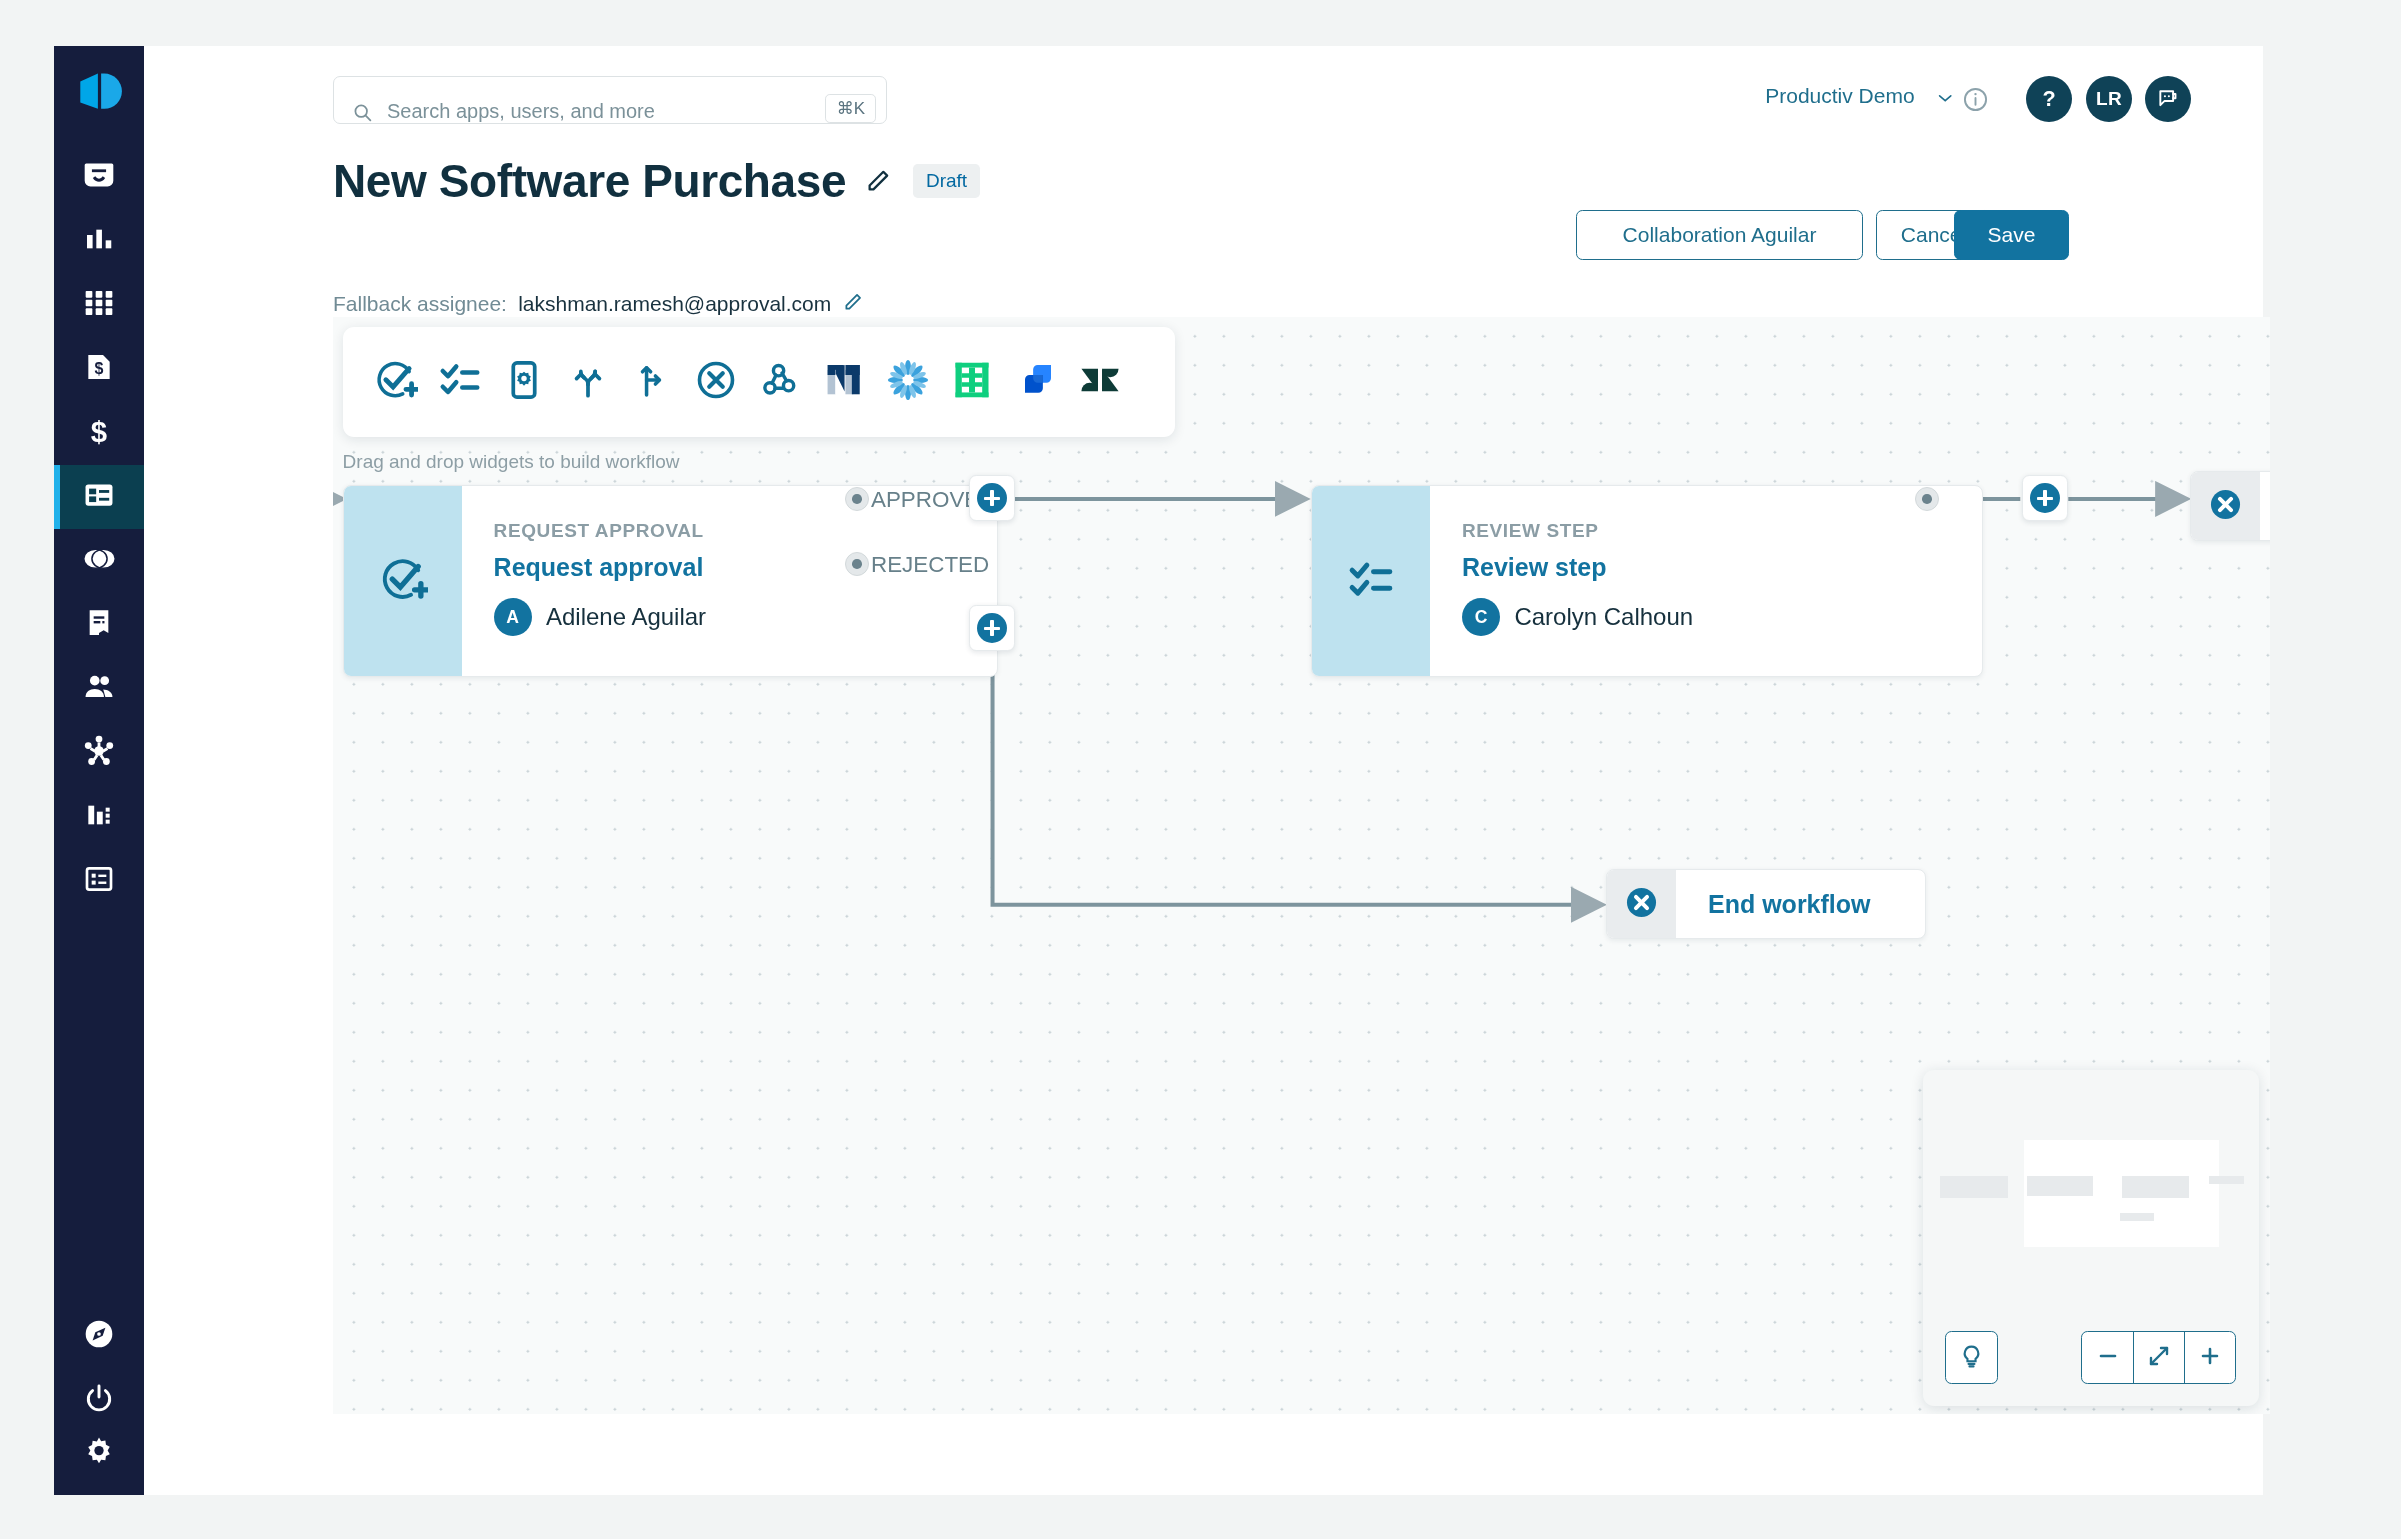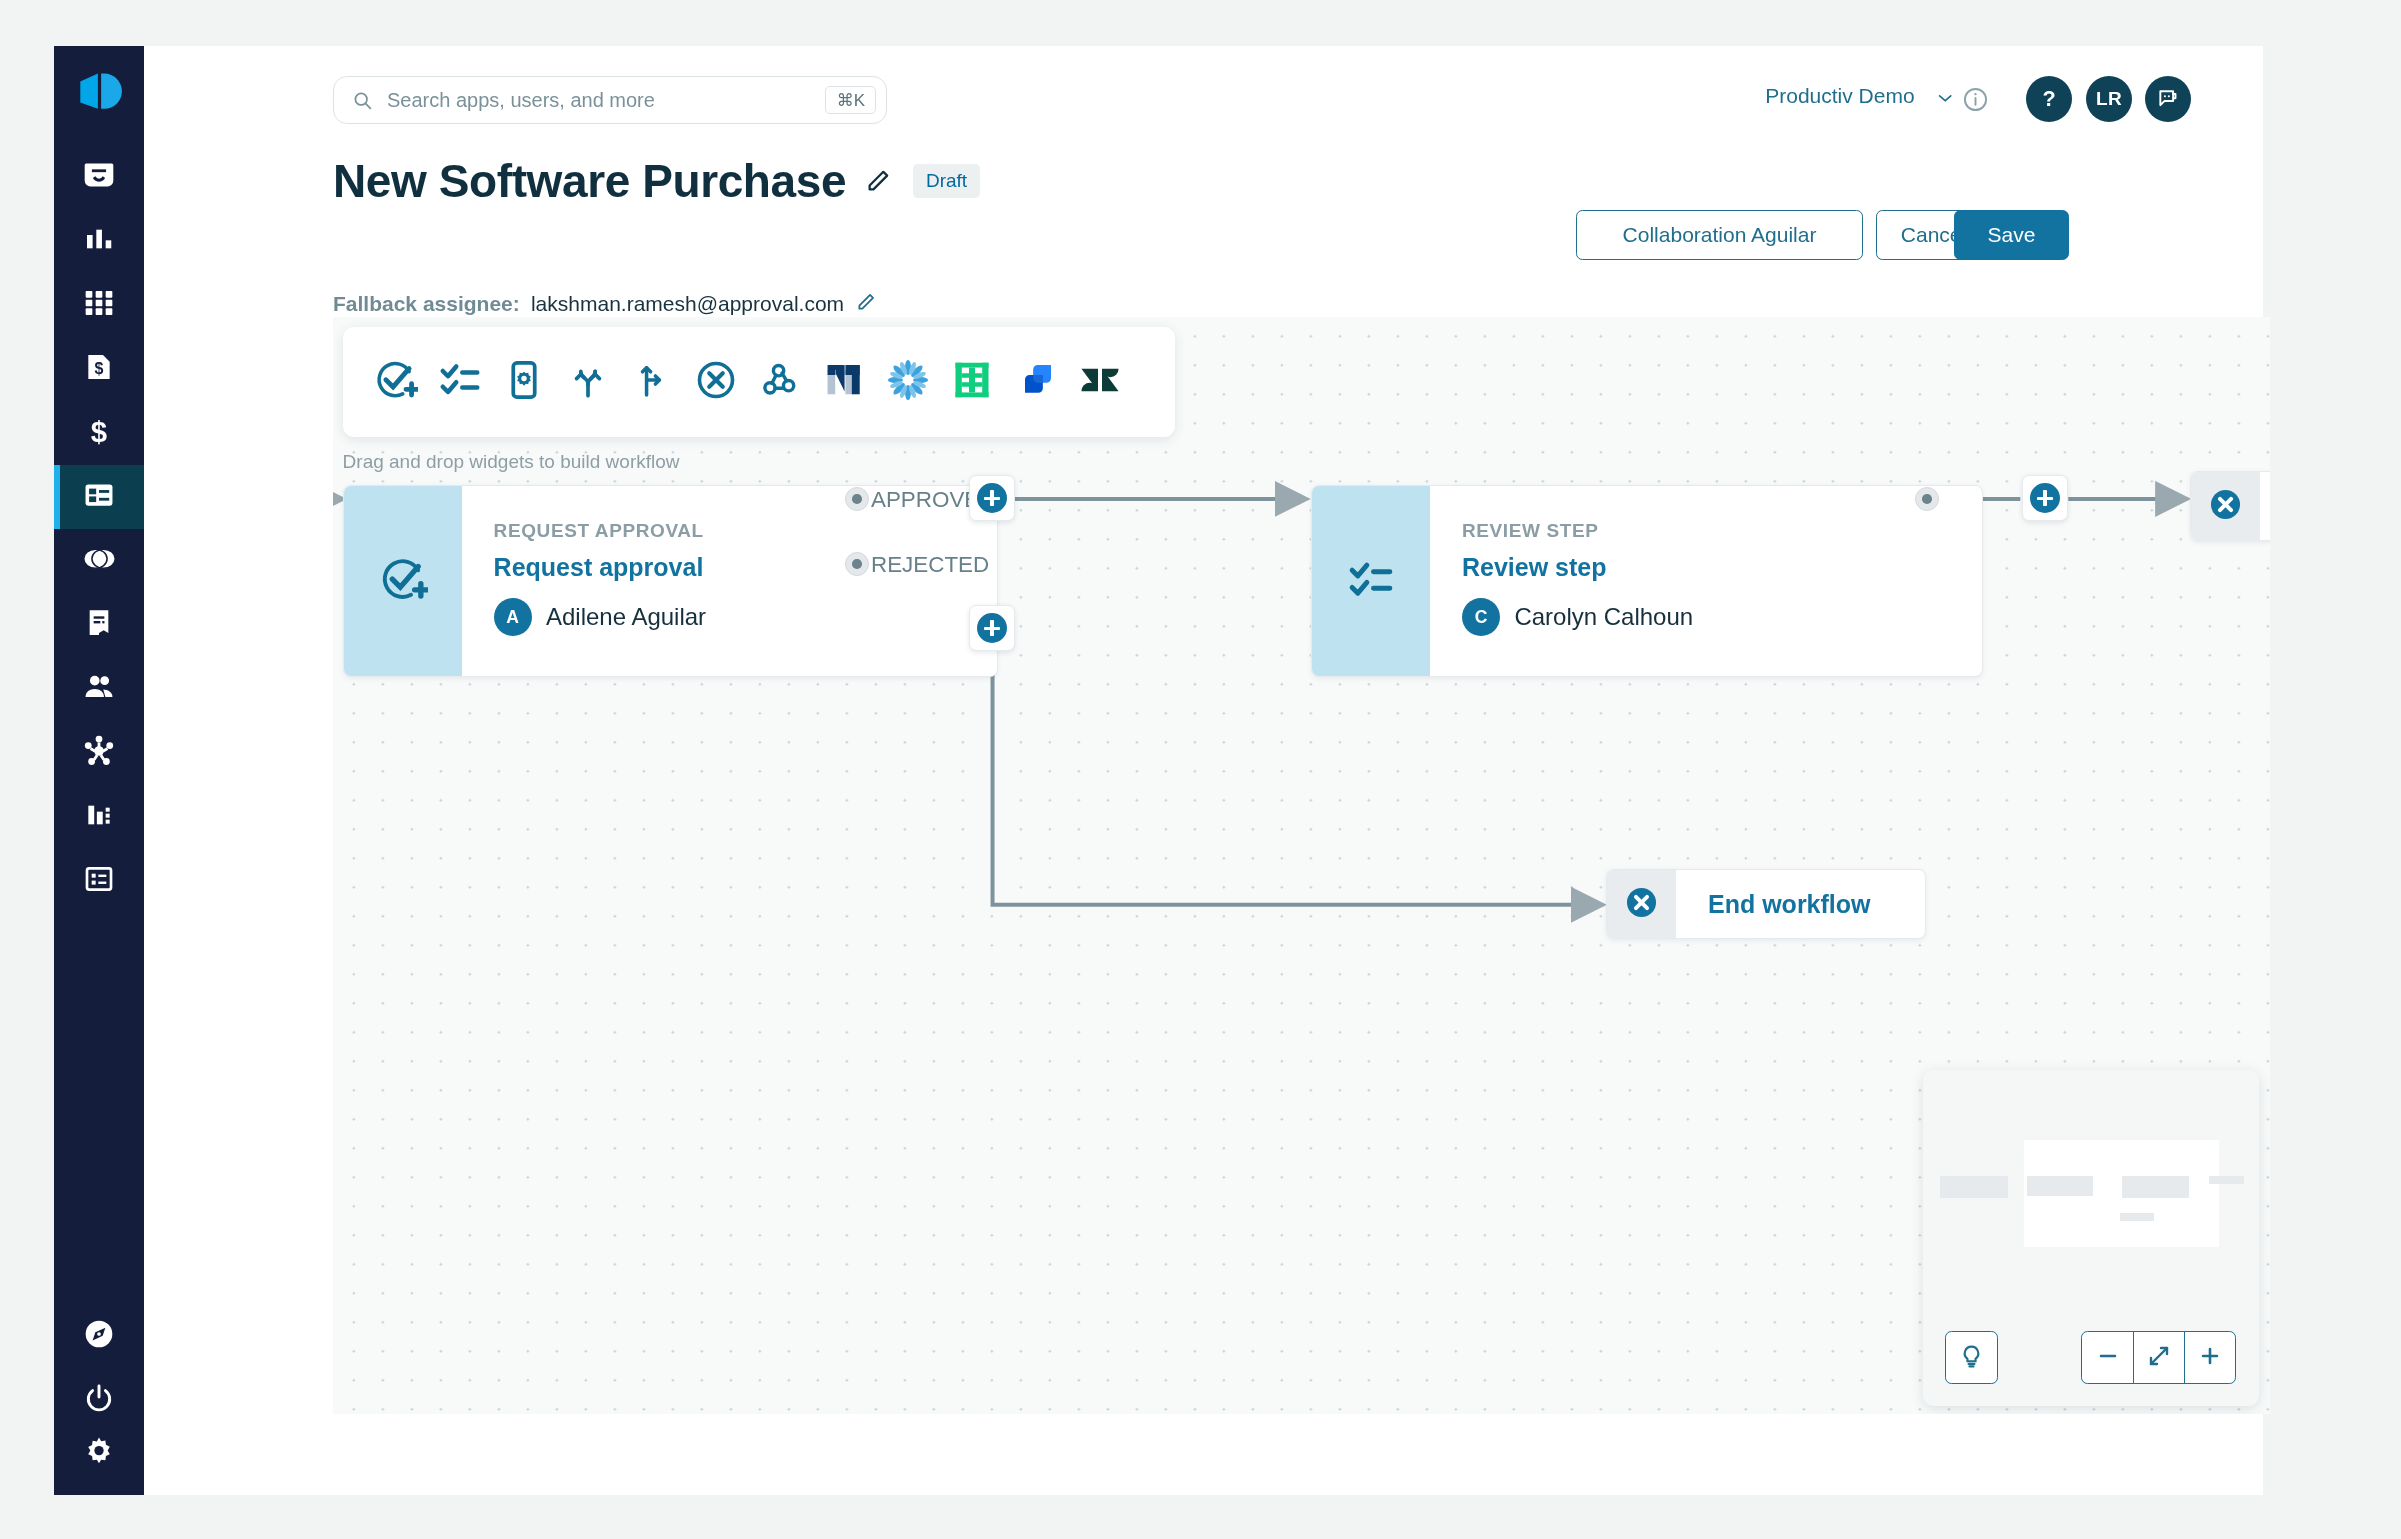--- a/index.html
+++ b/index.html
@@ -50,23 +50,23 @@
     min-width: 0;
   }
 
   
   #topbar {
     position: absolute; left: 0; top: 0; right: 0; height: 90px;
   }
   #searchbox {
     position: absolute; left: 189px; top: 30px;
     width: 554px; height: 48px;
-    border: 0.8px solid #dde2e4; border-radius: 14px;
+    border: 0.8px solid #dde2e4; border-radius: 7px;
     background: #fff;
-    display: flex; align-items: center; padding: 0 9.6px 0 17.6px;
+    display: flex; align-items: flex-end; padding: 0 9.6px 0 17.6px;
   }
   #searchbox .sicon { flex: 0 0 auto; display: flex; }
   #search-input {
     flex: 1 1 auto; border: none; outline: none;
     font-family: "Liberation Sans", sans-serif;
     font-size: 20px; color: #33424a;
     margin-left: 14.4px; background: transparent;
   }
   #search-input::placeholder { color: #7b9199; }
   #kbd {
@@ -109,21 +109,21 @@
     background: #edf0f1; color: #0369a1;
     font-size: 19px; border-radius: 4.8px;
     padding: 5.6px 12.8px; margin-left: 4.8px;
   }
 
   #fallback-row {
     position: absolute; left: 189px; top: 244px;
     display: flex; align-items: baseline; gap: 11.2px;
     font-size: 21px;
   }
-  #fallback-label { color: #718b95; font-weight: bold; }
+  #fallback-label { color: #718b95; font-weight: normal; }
   #fallback-value { color: #19323f; }
   #fallback-edit { cursor: pointer; position: relative; top: 2.4px; }
 
   
   .hbtn {
     position: absolute; top: 164px;
     height: 50px; border-radius: 6.4px;
     display: flex; align-items: center; justify-content: center;
     font-size: 21px; cursor: pointer;
     font-family: "Liberation Sans", sans-serif;

